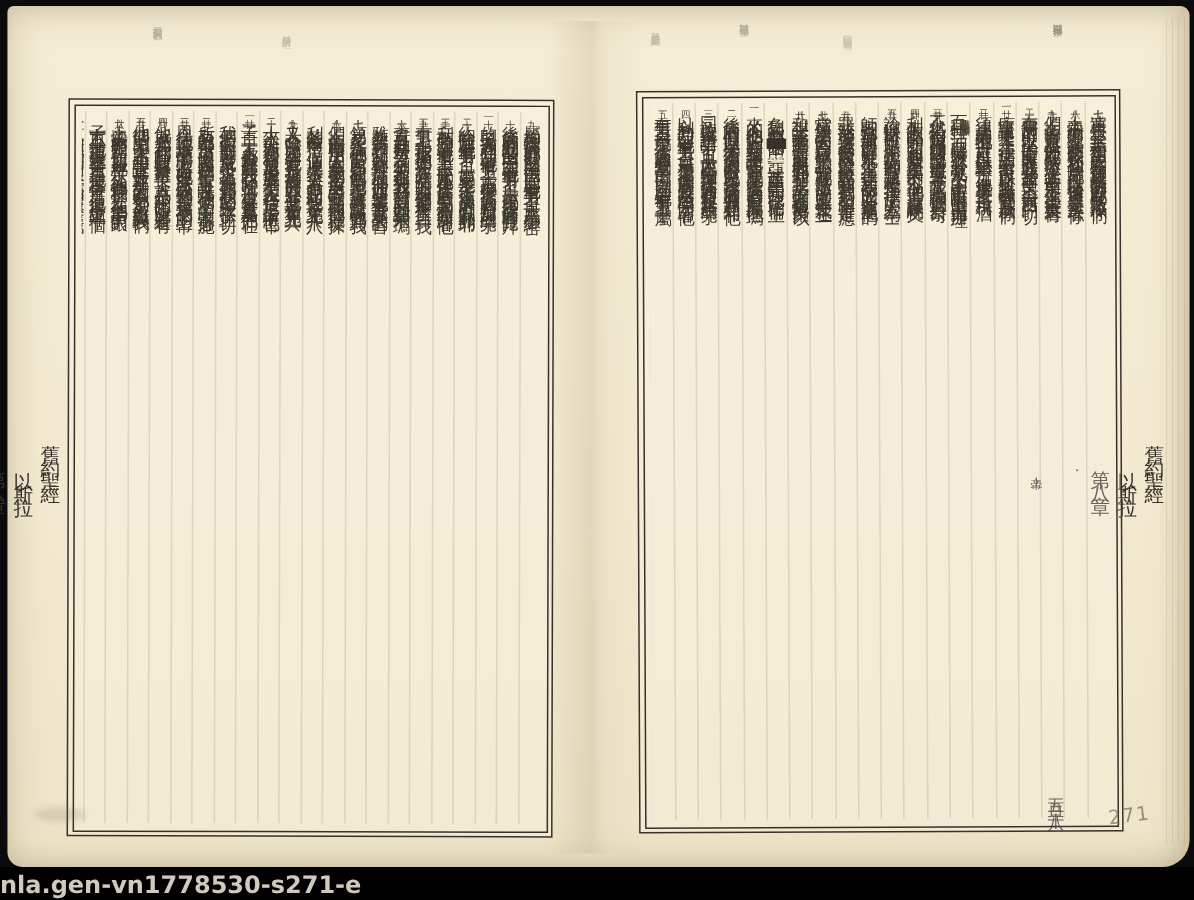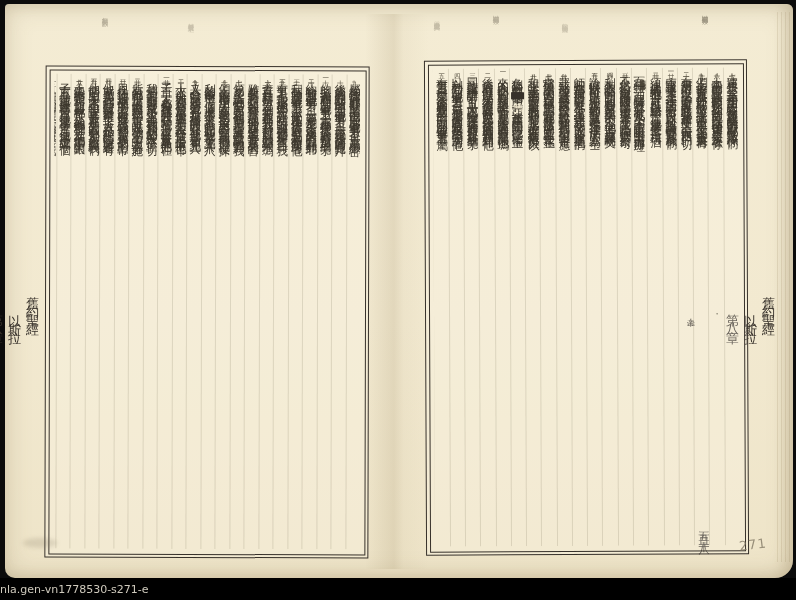--- a/index.html
+++ b/index.html
@@ -92,21 +92,21 @@
     position:absolute;left:18px;bottom:30px;width:34px;height:10px;
     background:rgba(110,100,80,.18);filter:blur(2px);border-radius:50%;
   }
   
   .footer{
     position:absolute;left:0;bottom:0;width:796px;height:22px;background:#000;
     display:flex;justify-content:space-between;align-items:center;
     font-family:"DejaVu Sans", sans-serif;color:#d6d1c4;
   }
   .footer .lib{font-size:11px;margin-left:5px;}
-  .footer .cat{font-size:11px;margin-right:10px;color:#cfcabd;}
+  .footer .cat{font-size:16px;margin-right:10px;color:#cfcabd;font-weight:bold;}
 </style>
 </head>
 <body>
 
 <div class="scan">
   <div class="gutter"></div>
   <div class="page-edges"></div>
 
   <div class="eb eb1">祭司利未人數</div>
   <div class="eb eb2">禁食祈求平坦</div>

